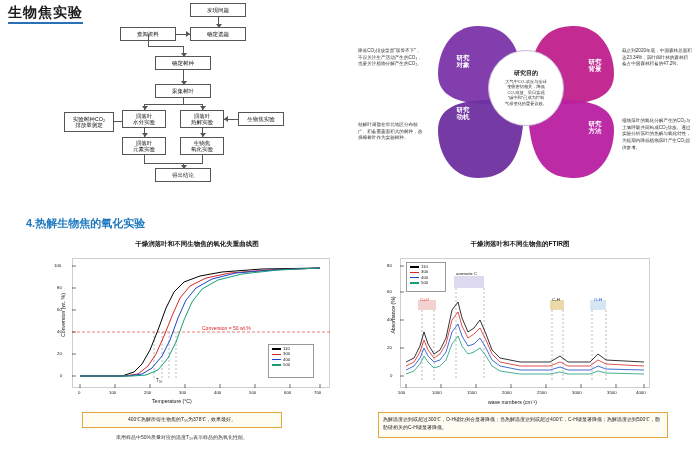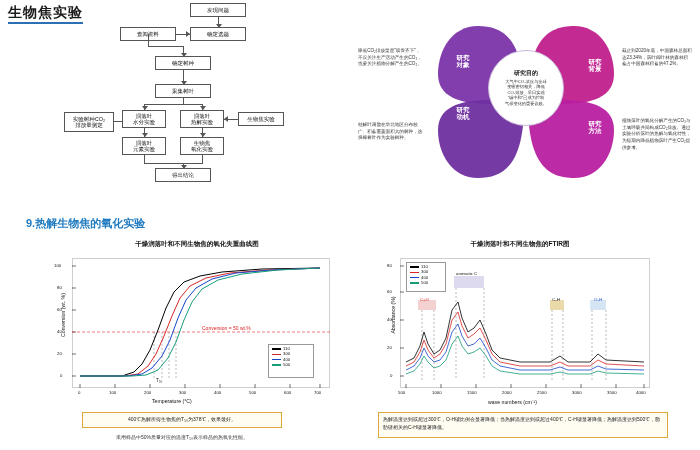--- a/index.html
+++ b/index.html
@@ -162,21 +162,21 @@
   <div class="center-circle" style="left:138px;top:40px;width:76px;height:76px;">
     <div class="ct">研究目的</div>
     <div style="white-space:pre-line;font-size:4.2px;">大气中CO₂浓度与全球
 变暖密切相关，降低
 CO₂排放、早日实现
 "碳中和"已成为控制
 气候变化的重要议题。</div>
   </div>
 </div>
 
-<div class="abs" id="sec-head">9.热解生物焦的氧化实验</div>
+<div class="abs" id="sec-head">4.热解生物焦的氧化实验</div>
 
 <div class="abs" style="left:52px;top:240px;width:290px;height:170px;">
   <div class="panel-title" style="top:0px;">干燥润落叶和不同生物焦的氧化失重曲线图</div>
   <div class="panel" style="left:20px;top:18px;width:258px;height:130px;"></div>
 
   <svg width="290" height="170" style="position:absolute;left:0;top:0;">
 
     <g transform="translate(20,18)">
 
       <g stroke="#111" stroke-width="0.6" fill="none">

